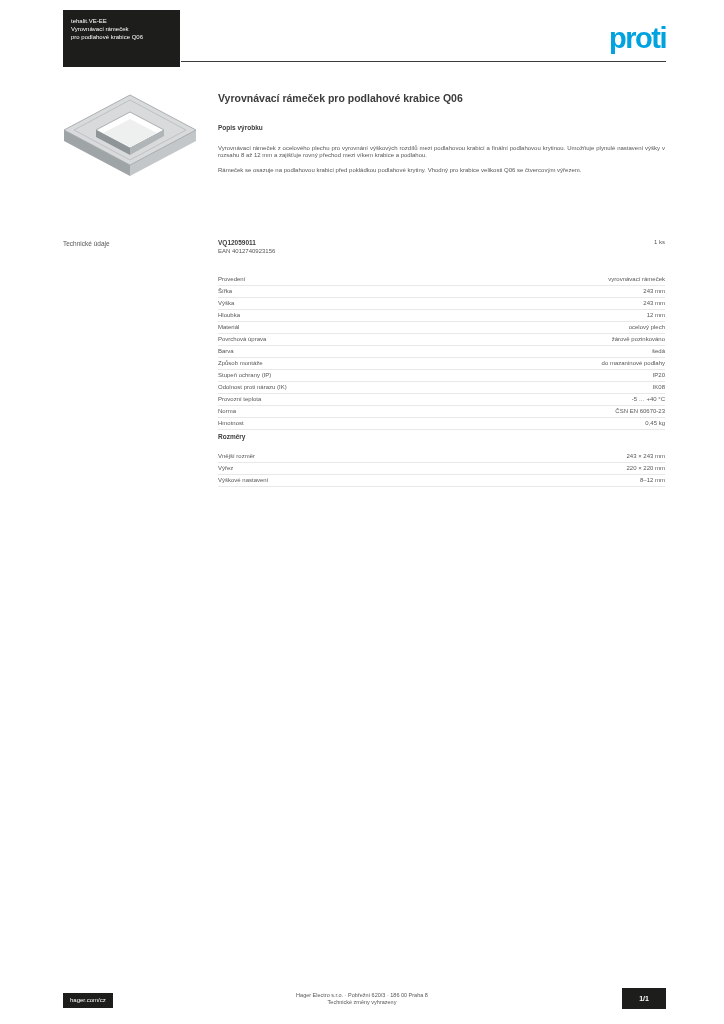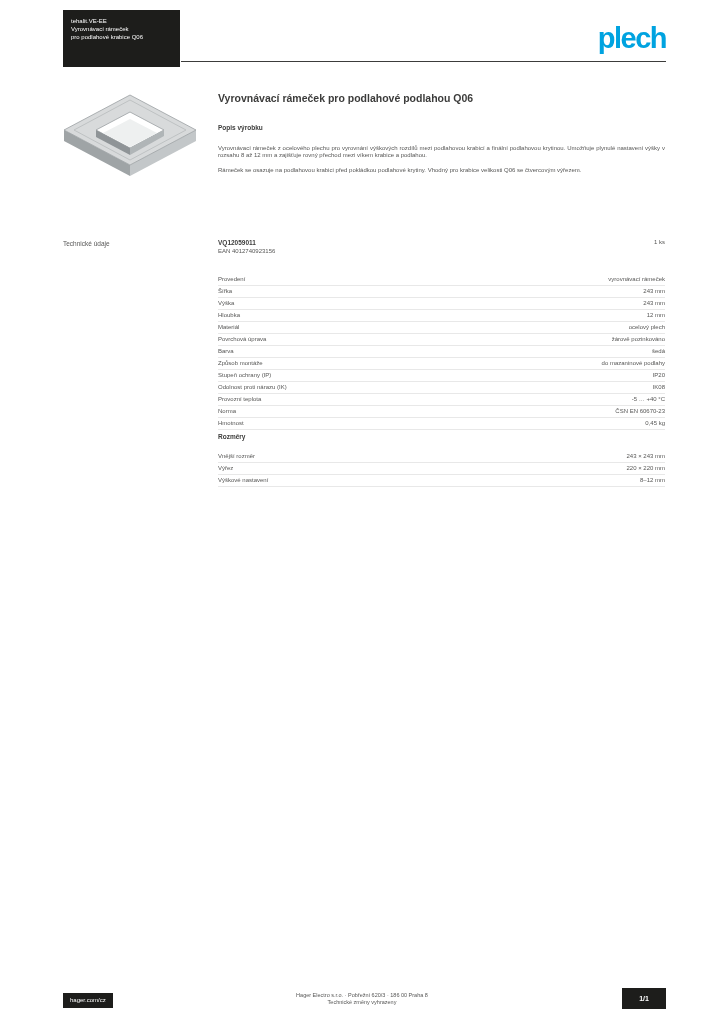--- a/index.html
+++ b/index.html
@@ -63,42 +63,42 @@
 <body>
 
 <div class="page">
 
   <div class="header-block">
     <div class="hline">tehalit.VE-EE</div>
     <div class="hline">Vyrovnávací rámeček</div>
     <div class="hline">pro podlahové krabice Q06</div>
   </div>
 
-  <div class="logo">plech</div>
+  <div class="logo">proti</div>
   <div class="header-rule"></div>
 
   <div class="product-image">
     <svg width="145" height="112" viewBox="0 0 145 112">
 
       <polygon points="6,44 72,79 72,90 6,55" fill="#9fa4a6"></polygon>
       <polygon points="72,79 138,44 138,55 72,90" fill="#c3c7c9"></polygon>
 
       <path d="M72,9 L138,44 L72,79 L6,44 Z M72,26 L106,44 L72,62 L38,44 Z" fill="#d8dadb" fill-rule="evenodd" stroke="#9aa0a2" stroke-width="0.8"></path>
 
       <polygon points="72,14 128,44 72,74 16,44" fill="none" stroke="#b7bbbd" stroke-width="0.8"></polygon>
 
       <polygon points="38,44 72,62 72,69 38,51" fill="#8f9497"></polygon>
       <polygon points="72,62 106,44 106,50 72,69" fill="#b0b5b7"></polygon>
 
       <polygon points="72,33 99,47 72,61 45,47" fill="#eef0f0"></polygon>
     </svg>
   </div>
 
   <div class="content">
-    <div class="title">Vyrovnávací rámeček pro podlahové podlahou Q06</div>
+    <div class="title">Vyrovnávací rámeček pro podlahové krabice Q06</div>
     <div class="mini-heading">Popis výrobku</div>
     <div class="desc">
       <p>Vyrovnávací rámeček z ocelového plechu pro vyrovnání výškových rozdílů mezi podlahovou krabicí a finální podlahovou krytinou. Umožňuje plynulé nastavení výšky v rozsahu 8 až 12 mm a zajišťuje rovný přechod mezi víkem krabice a podlahou.</p>
       <p>Rámeček se osazuje na podlahovou krabici před pokládkou podlahové krytiny. Vhodný pro krabice velikosti Q06 se čtvercovým výřezem.</p>
     </div>
   </div>
 
   <div class="side-label">Technické údaje</div>
 
   <div class="ordering">

